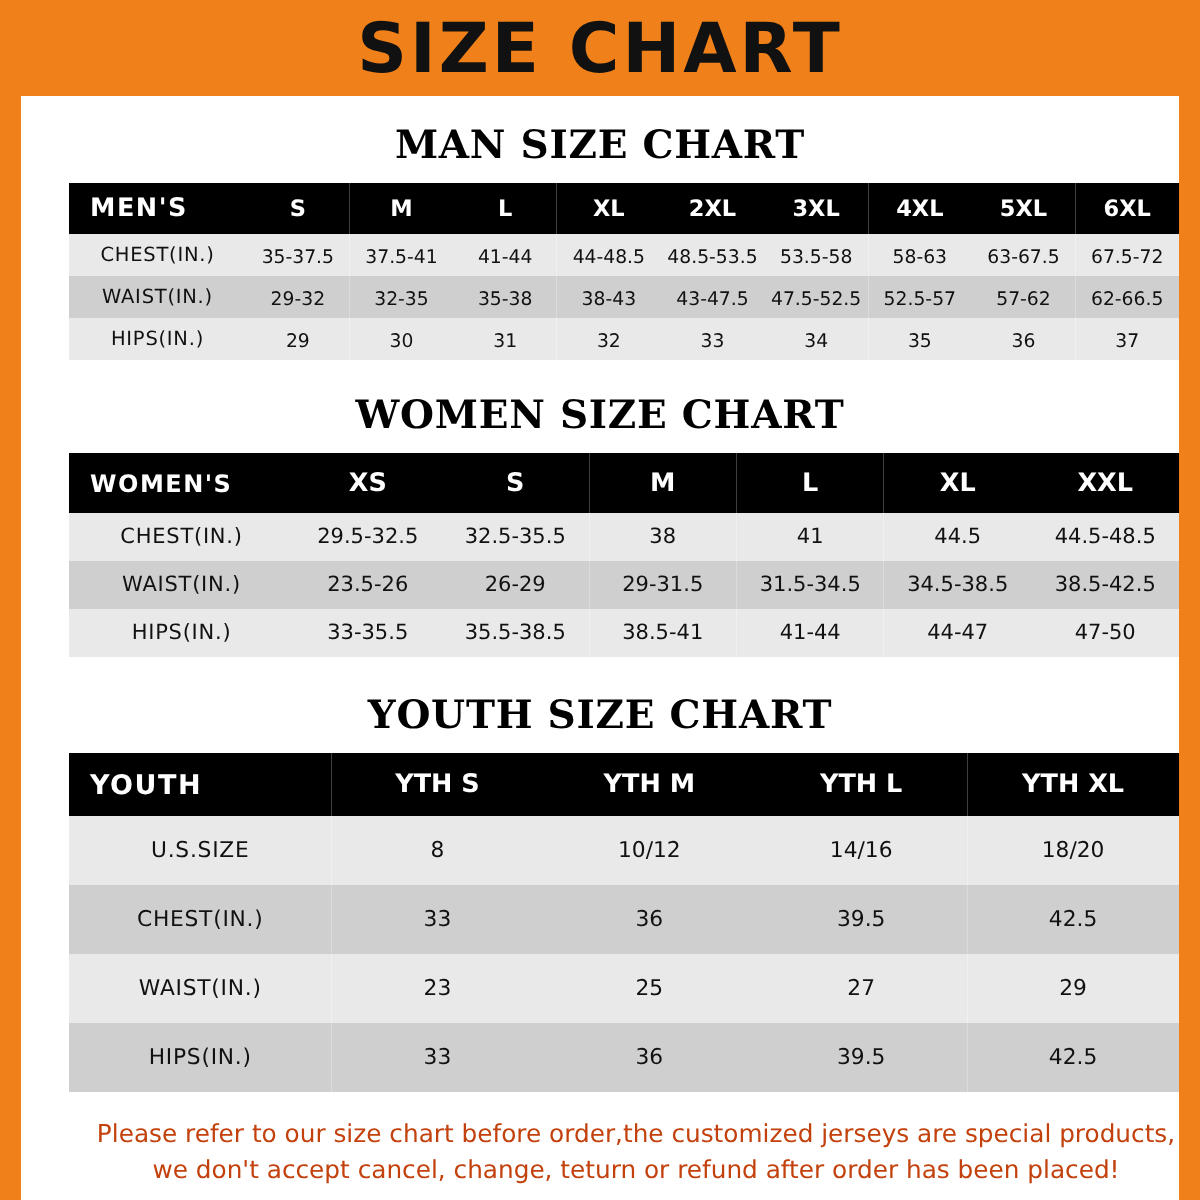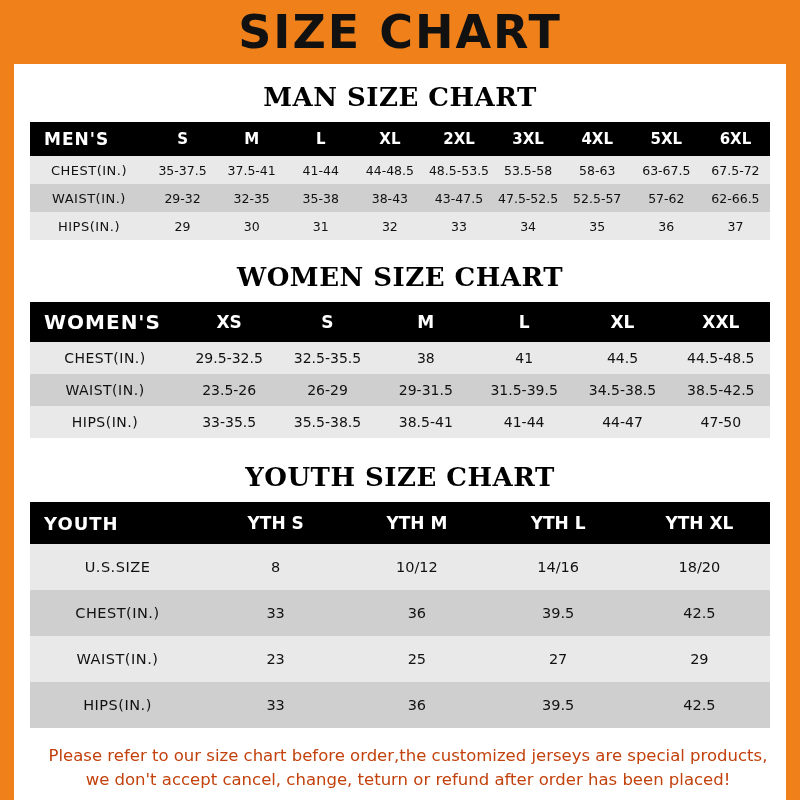--- a/index.html
+++ b/index.html
@@ -31,21 +31,21 @@
   }
   .banner-title {
     font-family: "DejaVu Sans", sans-serif;
     font-weight: bold;
     font-size: 46px;
     letter-spacing: 2px;
     color: #111111;
     line-height: 1;
   }
   .content {
-    padding: 0 16px;
+    padding: 0 32px;
     box-sizing: border-box;
   }
   .section-title {
     text-align: center;
     font-family: "DejaVu Serif", serif;
     font-weight: bold;
     font-size: 26px;
     color: #000000;
     letter-spacing: 0.5px;
   }
@@ -83,21 +83,21 @@
 
   
   .man-table thead th { height: 34px; font-size: 15px; }
   .man-table thead th.corner { font-size: 17px; }
   .man-table tbody td { height: 28px; font-size: 12.5px; }
   .man-table tbody td.rowhead { font-size: 13px; }
   .man-table col.c0 { width: 118px; }
 
   
   .women-table thead th { height: 40px; font-size: 17px; }
-  .women-table thead th.corner { font-size: 20px; }
+  .women-table thead th.corner { font-size: 16px; }
   .women-table tbody td { height: 32px; font-size: 14px; }
   .women-table tbody td.rowhead { font-size: 14px; }
   .women-table col.c0 { width: 150px; }
 
   
   .youth-table thead th { height: 42px; font-size: 17px; }
   .youth-table thead th.corner { font-size: 18px; }
   .youth-table tbody td { height: 46px; font-size: 14.5px; }
   .youth-table tbody td.rowhead { font-size: 14.5px; }
   .youth-table col.c0 { width: 175px; }
@@ -229,21 +229,21 @@
           <td>38</td>
           <td>41</td>
           <td>44.5</td>
           <td>44.5-48.5</td>
         </tr>
         <tr class="stripe-dark">
           <td class="rowhead">WAIST(IN.)</td>
           <td>23.5-26</td>
           <td>26-29</td>
           <td>29-31.5</td>
-          <td>31.5-39.5</td>
+          <td>31.5-34.5</td>
           <td>34.5-38.5</td>
           <td>38.5-42.5</td>
         </tr>
         <tr class="stripe-light">
           <td class="rowhead">HIPS(IN.)</td>
           <td>33-35.5</td>
           <td>35.5-38.5</td>
           <td>38.5-41</td>
           <td>41-44</td>
           <td>44-47</td>

